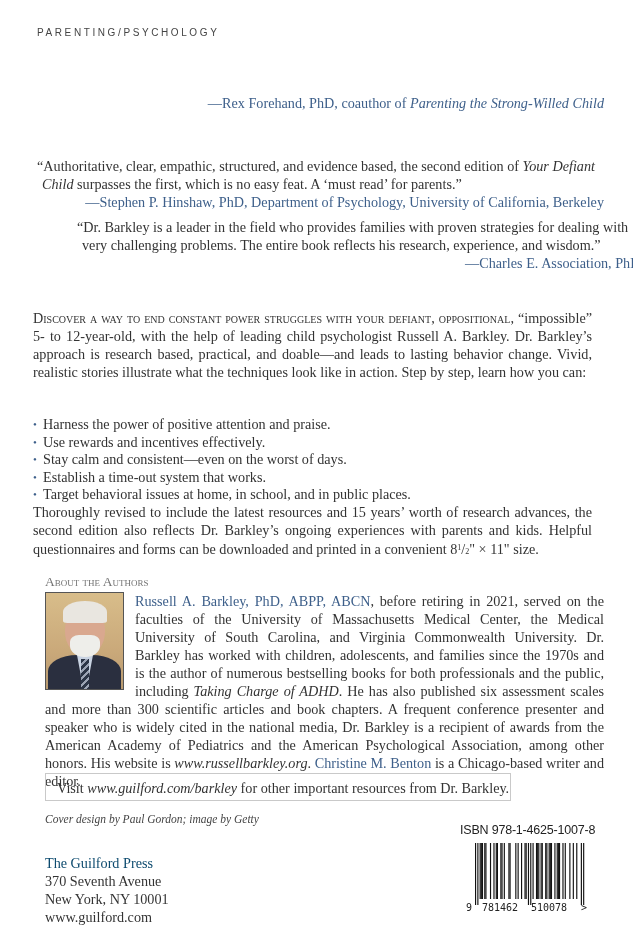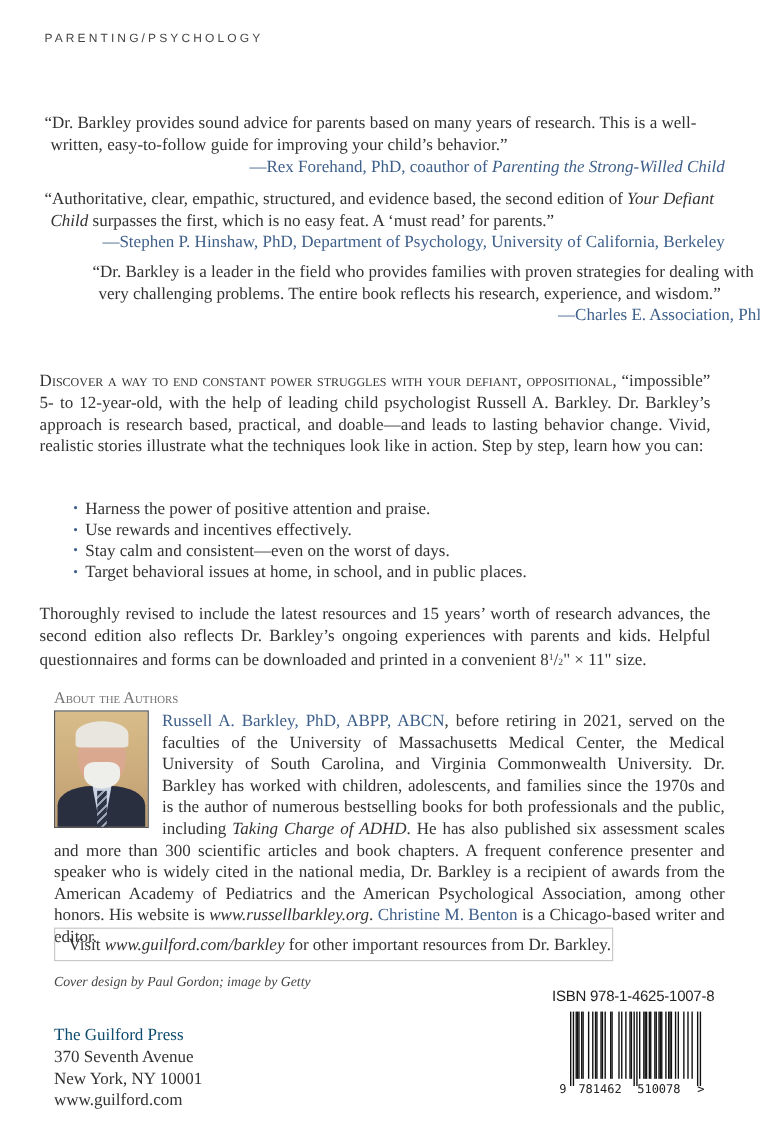--- a/index.html
+++ b/index.html
@@ -17,21 +17,21 @@
     .blurb .q { padding-left: 5px; text-indent: -5px; }
     .attr { text-align: right; color: #3d5f8a; font-family: Liberation Serif, serif; }
     .attr i { font-style: italic; }
     #blurb1 { top: 94px; }
     #blurb2 { top: 157px; }
     #blurb3 { top: 218px; margin-left: 40px; }
 
     .desc { position: absolute; left: 33px; width: 559px; font-size: 14.2px; line-height: 18px; text-align: justify; }
     #desc1 { top: 309px; }
     .sc { font-variant: small-caps; }
-    .bullets { position: absolute; left: 61px; top: 416px; font-size: 14.2px; line-height: 17.5px; margin: 0; padding: 0; list-style: none; }
+    .bullets { position: absolute; left: 33px; top: 416px; font-size: 14.2px; line-height: 17.5px; margin: 0; padding: 0; list-style: none; }
     .bullets li { position: relative; padding-left: 10px; }
     .bullets li::before { content: "•"; position: absolute; left: 0; top: 0; color: #3d5f8a; font-size: 11px; }
     #desc2 { top: 503px; }
     .frac sup { font-size: 8px; vertical-align: 4px; }
     .frac sub { font-size: 8px; vertical-align: 0; }
 
     .about-title { position: absolute; left: 45px; top: 574px; font-size: 13.5px; font-variant: small-caps; color: #737373; }
     .photo {
       position: absolute; left: 45px; top: 592px; width: 77px; height: 96px;
       border: 1px solid #555; overflow: hidden;
@@ -59,40 +59,40 @@
 
     .isbn { position: absolute; left: 460px; top: 823px; font-family: "Liberation Sans", "DejaVu Sans", sans-serif; font-size: 12.5px; color: #222; letter-spacing: -0.2px; }
     .barcode { position: absolute; left: 460px; top: 841px; width: 150px; height: 72px; }
   </style>
 </head>
 <body>
 
 <div class="category">PARENTING/PSYCHOLOGY</div>
 
 <div class="blurb" id="blurb1">
-  <div class="q">“Dr. Barkley provides sound advice for parents based on many years of research. This is a well-written, easy-to-follow guide for improving your child’s behavior.”</div>
   <div class="attr"><span>—Rex Forehand, PhD, coauthor of </span><i>Parenting the Strong-Willed Child</i></div>
 </div>
 
 <div class="blurb" id="blurb2">
   <div class="q"><span>“Authoritative, clear, empathic, structured, and evidence based, the second edition of </span><i>Your Defiant Child</i><span> surpasses the first, which is no easy feat. A ‘must read’ for parents.”</span></div>
   <div class="attr">—Stephen P. Hinshaw, PhD, Department of Psychology, University of California, Berkeley</div>
 </div>
 
 <div class="blurb" id="blurb3">
   <div class="q">“Dr. Barkley is a leader in the field who provides families with proven strategies for dealing with very challenging problems. The entire book reflects his research, experience, and wisdom.”</div>
   <div class="attr">—Charles E. Association, PhD,</div>
 </div>
 
 <div class="desc" id="desc1"><span class="sc">Discover a way to end constant power struggles with your defiant, oppositional,</span><span> “impossible” 5- to 12-year-old, with the help of leading child psychologist Russell A. Barkley. Dr. Barkley’s approach is research based, practical, and doable—and leads to lasting behavior change. Vivid, realistic stories illustrate what the techniques look like in action. Step by step, learn how you can:</span></div>
 
 <ul class="bullets">
   <li>Harness the power of positive attention and praise.</li>
   <li>Use rewards and incentives effectively.</li>
   <li>Stay calm and consistent—even on the worst of days.</li>
+  <li>Establish a time-out system that works.</li>
   <li>Target behavioral issues at home, in school, and in public places.</li>
 </ul>
 
 <div class="desc" id="desc2"><span>Thoroughly revised to include the latest resources and 15 years’ worth of research advances, the second edition also reflects Dr. Barkley’s ongoing experiences with parents and kids. Helpful questionnaires and forms can be downloaded and printed in a convenient </span><span class="frac"><span>8</span><sup>1</sup>/<sub>2</sub><span>" × 11"  size.</span></span></div>
 
 <div class="about-title">About the Authors</div>
 
 <div class="bio">
   <div class="float"></div>
   <span class="blue">Russell A. Barkley, PhD, ABPP, ABCN</span><span>, before retiring in 2021, served on the faculties of the University of Massachusetts Medical Center, the Medical University of South Carolina, and Virginia Commonwealth University. Dr. Barkley has worked with children, adolescents, and families since the 1970s and is the author of numerous bestselling books for both professionals and the public, including </span><span class="it">Taking Charge of ADHD</span><span>. He has also published six assessment scales and more than 300 scientific articles and book chapters. A frequent conference presenter and speaker who is widely cited in the national media, Dr. Barkley is a recipient of awards from the American Academy of Pediatrics and the American Psychological Association, among other honors. His website is </span><span class="it">www.russellbarkley.org</span>. <span class="blue">Christine M. Benton</span><span> is a Chicago-based writer and editor.</span>

